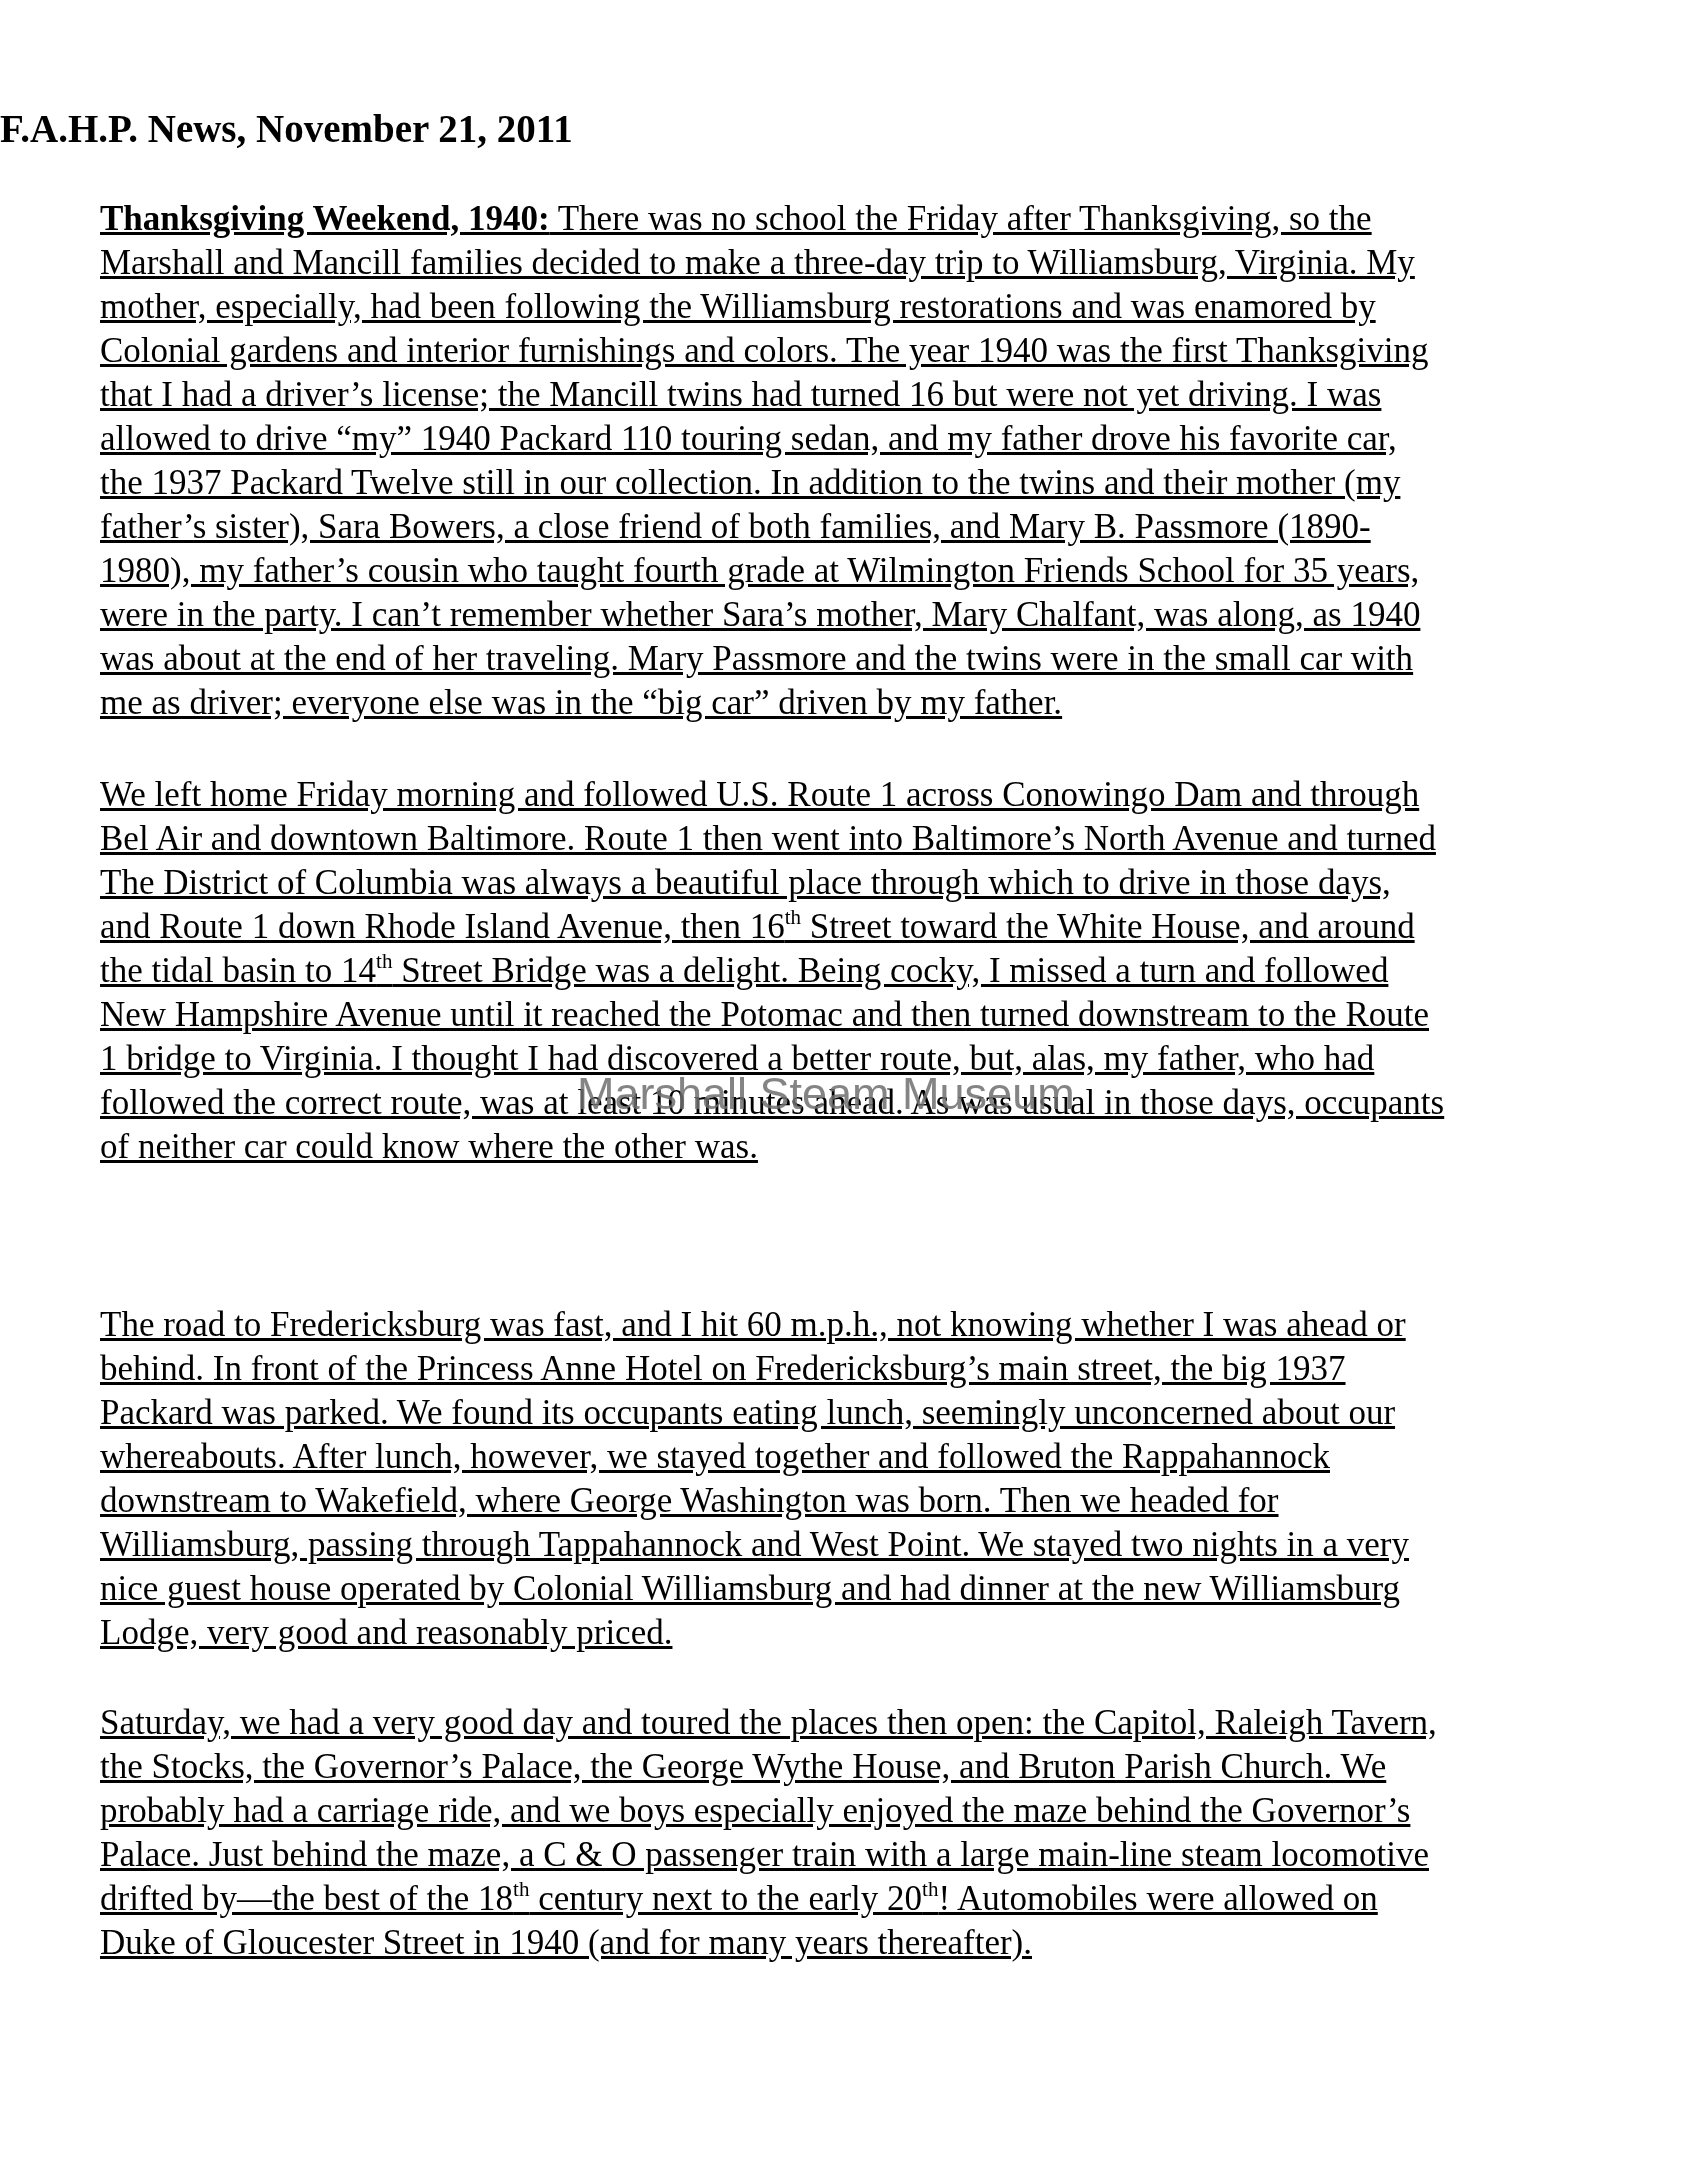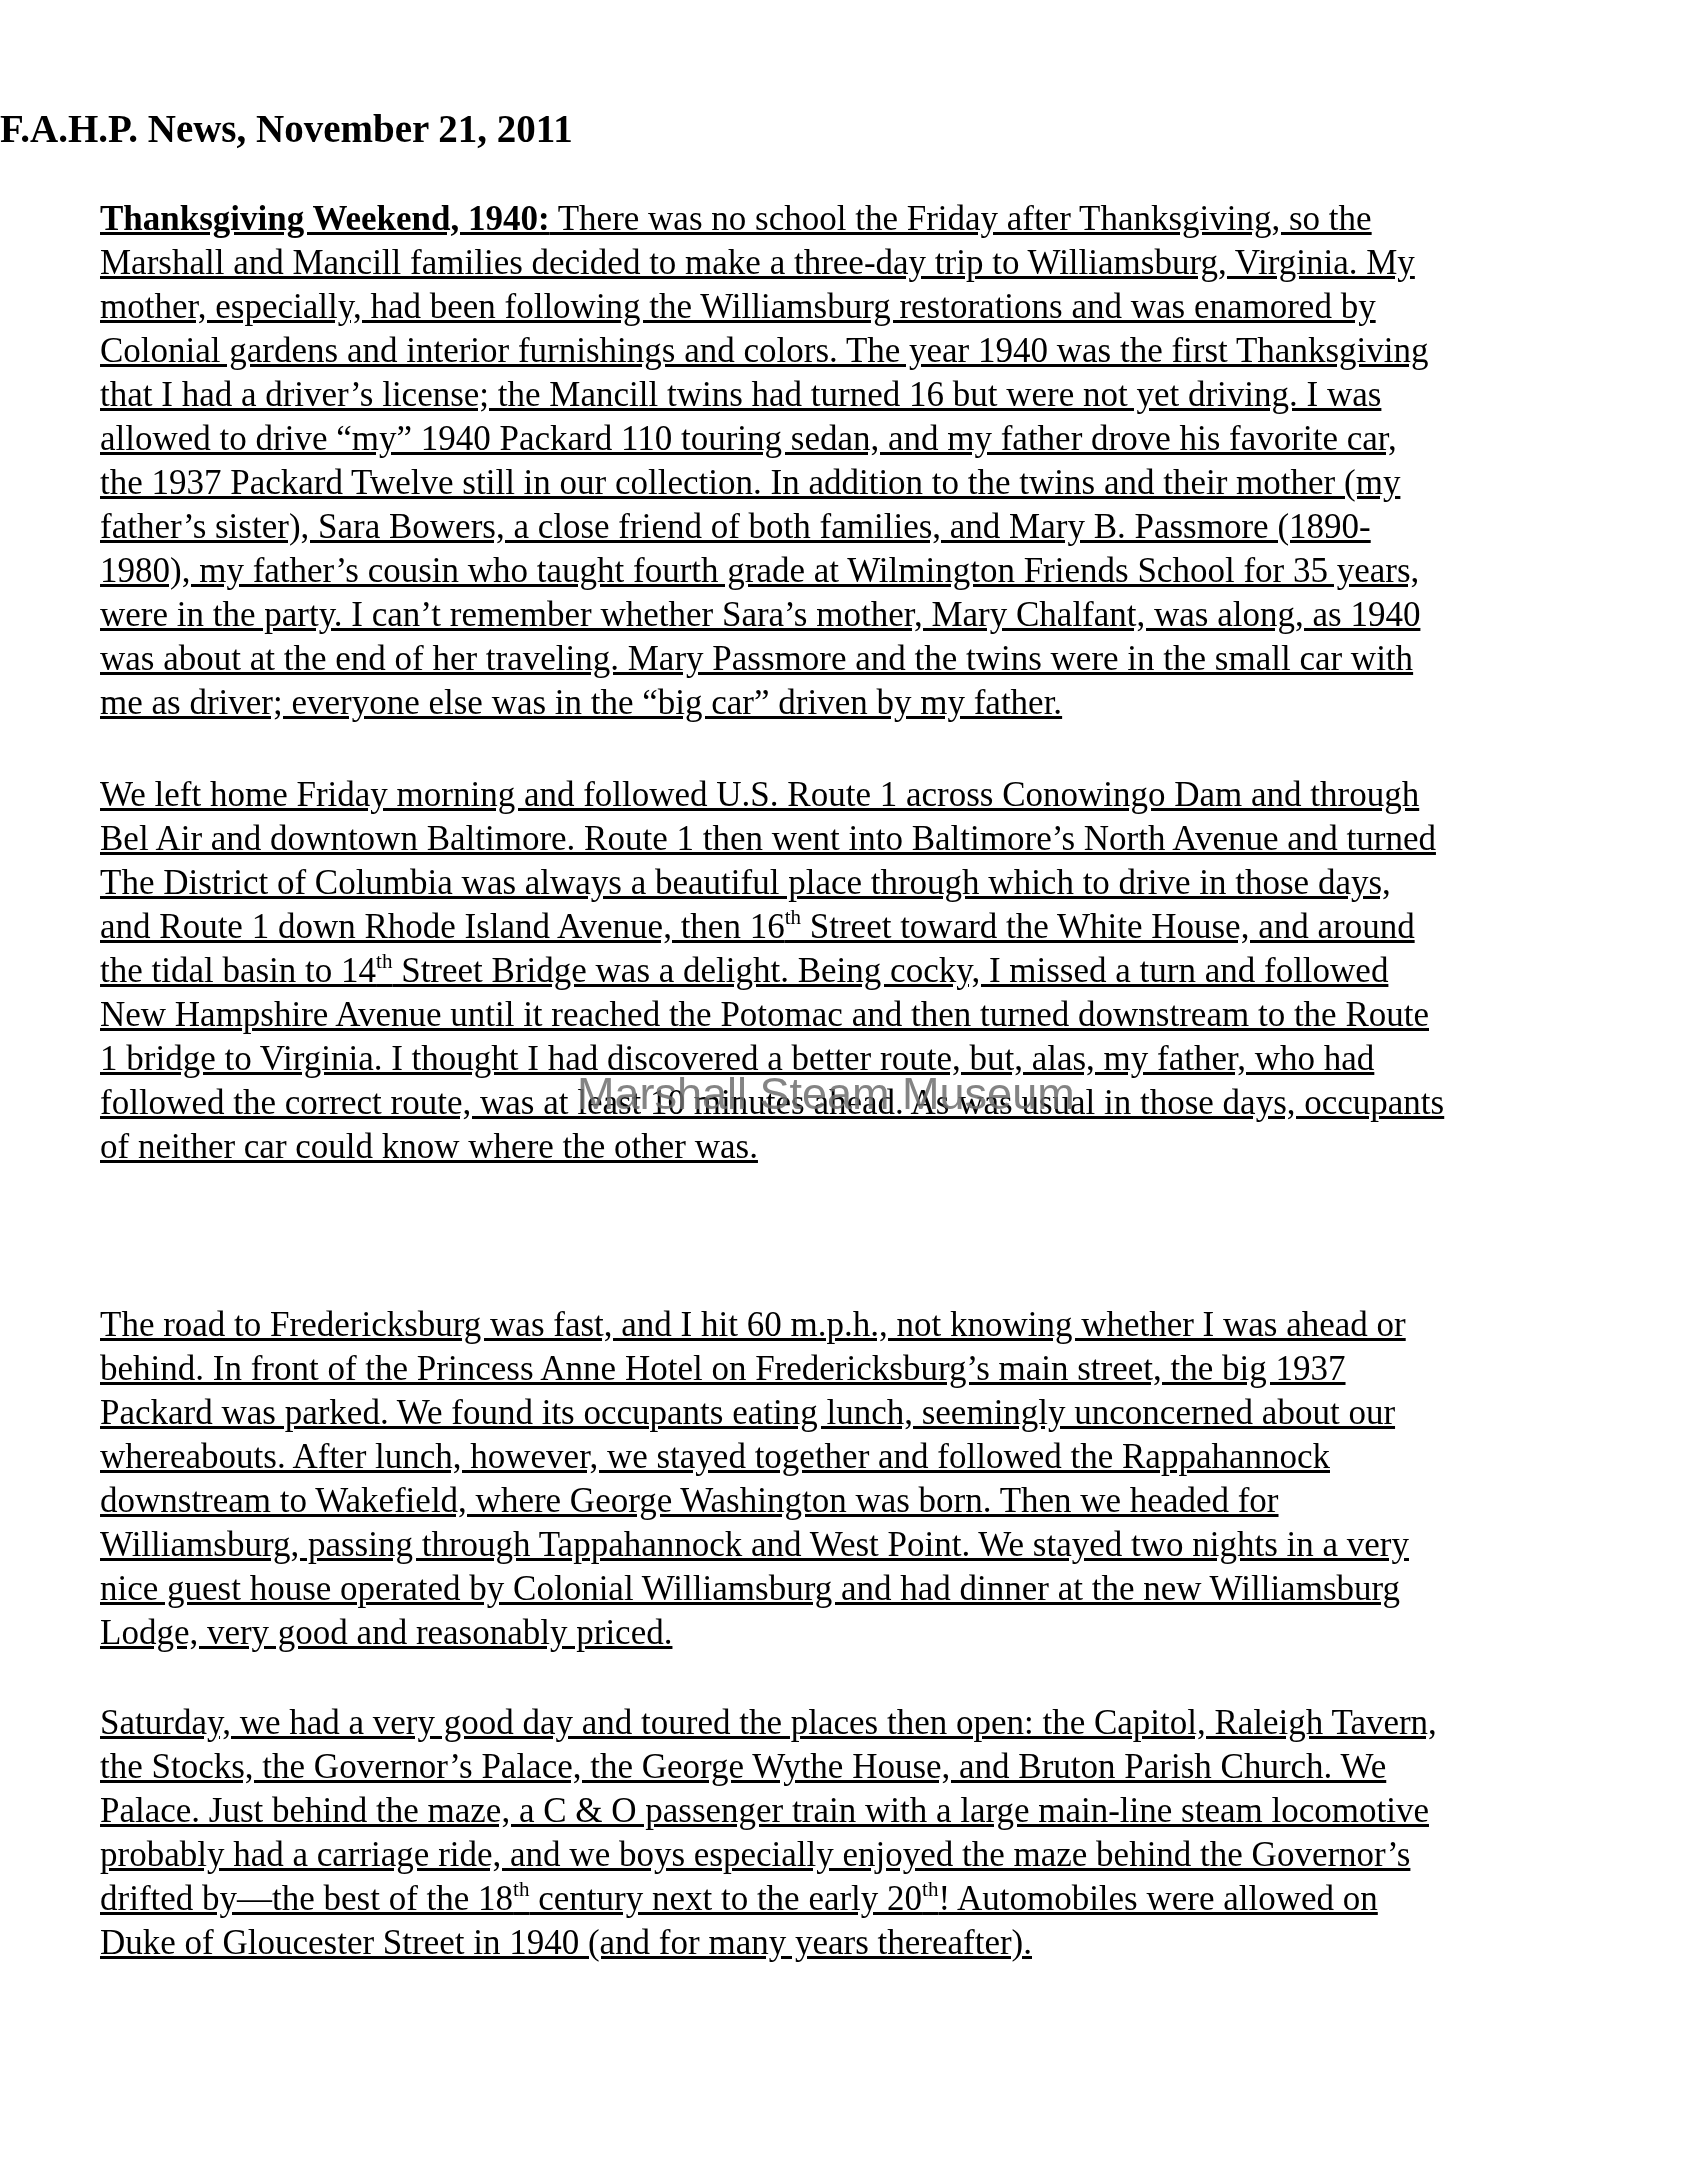--- a/index.html
+++ b/index.html
@@ -53,21 +53,21 @@
       <div class="line"><span>Packard was parked. We found its occupants eating lunch, seemingly unconcerned about our</span></div>
       <div class="line"><span>whereabouts. After lunch, however, we stayed together and followed the Rappahannock</span></div>
       <div class="line"><span>downstream to Wakefield, where George Washington was born. Then we headed for</span></div>
       <div class="line"><span>Williamsburg, passing through Tappahannock and West Point. We stayed two nights in a very</span></div>
       <div class="line"><span>nice guest house operated by Colonial Williamsburg and had dinner at the new Williamsburg</span></div>
       <div class="line"><span>Lodge, very good and reasonably priced.</span></div>
     </div>
   <div class="para" id="p3" style="top:1701px;">
       <div class="line"><span>Saturday, we had a very good day and toured the places then open: the Capitol, Raleigh Tavern,</span></div>
       <div class="line"><span>the Stocks, the Governor’s Palace, the George Wythe House, and Bruton Parish Church. We</span></div>
+      <div class="line"><span>probably had a carriage ride, and we boys especially enjoyed the maze behind the Governor’s</span></div>
       <div class="line"><span>Palace. Just behind the maze, a C &amp; O passenger train with a large main-line steam locomotive</span></div>
-      <div class="line"><span>probably had a carriage ride, and we boys especially enjoyed the maze behind the Governor’s</span></div>
       <div class="line"><span>drifted by—the best of the 18</span><sup>th</sup><span> century next to the early 20</span><sup>th</sup><span>! Automobiles were allowed on</span></div>
       <div class="line"><span>Duke of Gloucester Street in 1940 (and for many years thereafter).</span></div>
     </div>
 
   <div class="watermark">Marshall Steam Museum</div>
 </div>
 
 
 </body></html>

